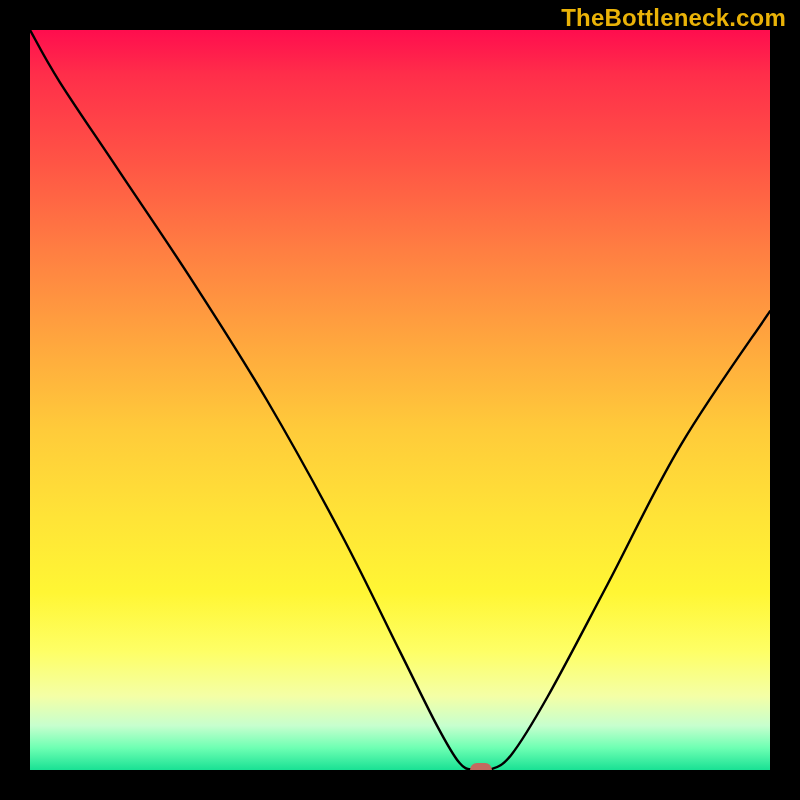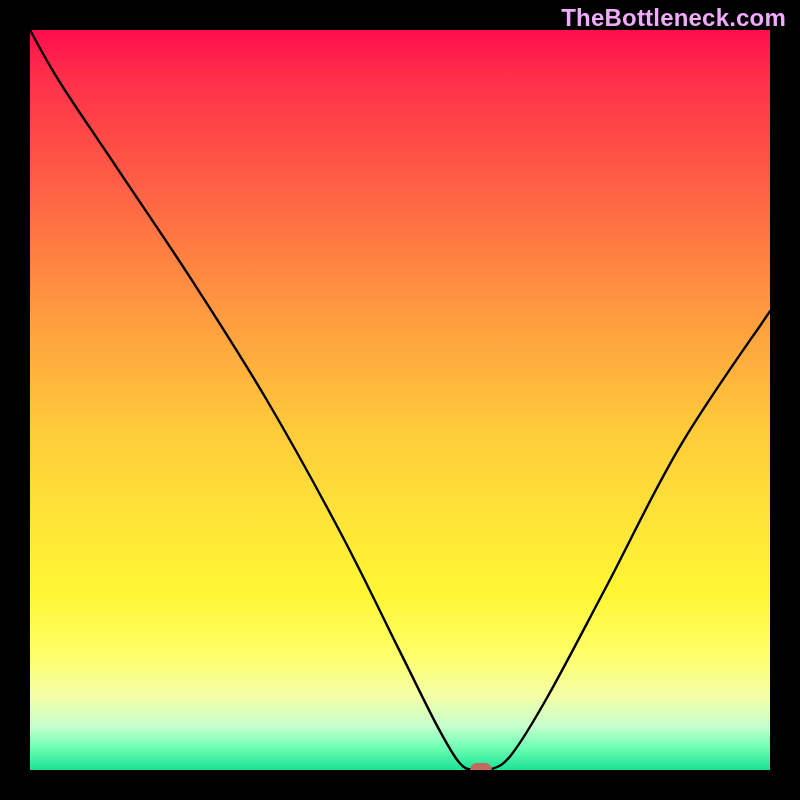--- a/index.html
+++ b/index.html
@@ -8,21 +8,21 @@
     height: 800px;
     background: #000;
     position: relative;
     font-family: Arial, sans-serif;
     overflow: hidden;
   }
   .watermark {
     position: absolute;
     top: 4px;
     right: 14px;
-    color: #f0abfc;
+    color: #eab308;
     font-size: 24px;
     font-weight: bold;
     letter-spacing: 0.2px;
     z-index: 3;
   }
   .plot-area {
     position: absolute;
     left: 30px;
     top: 30px;
     width: 740px;

